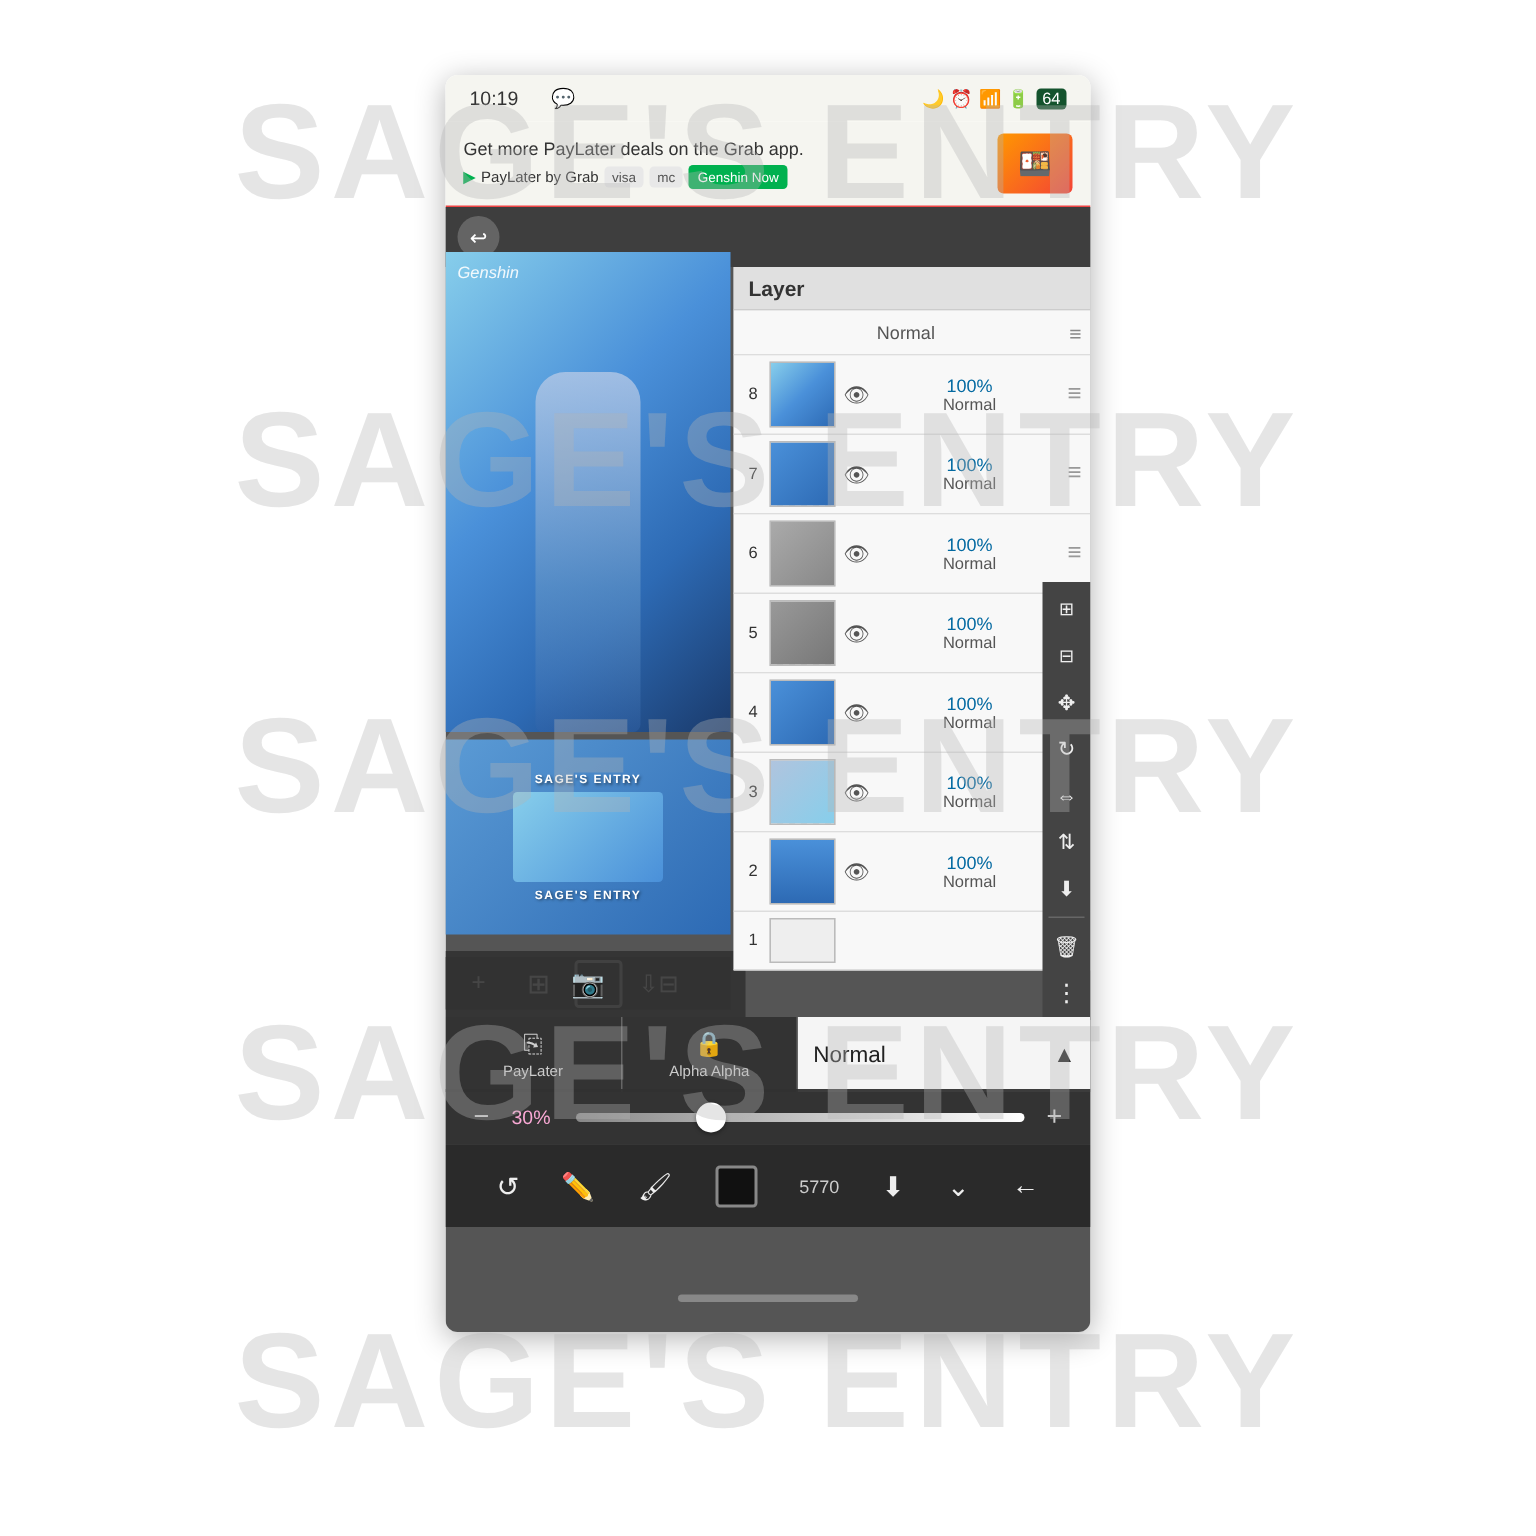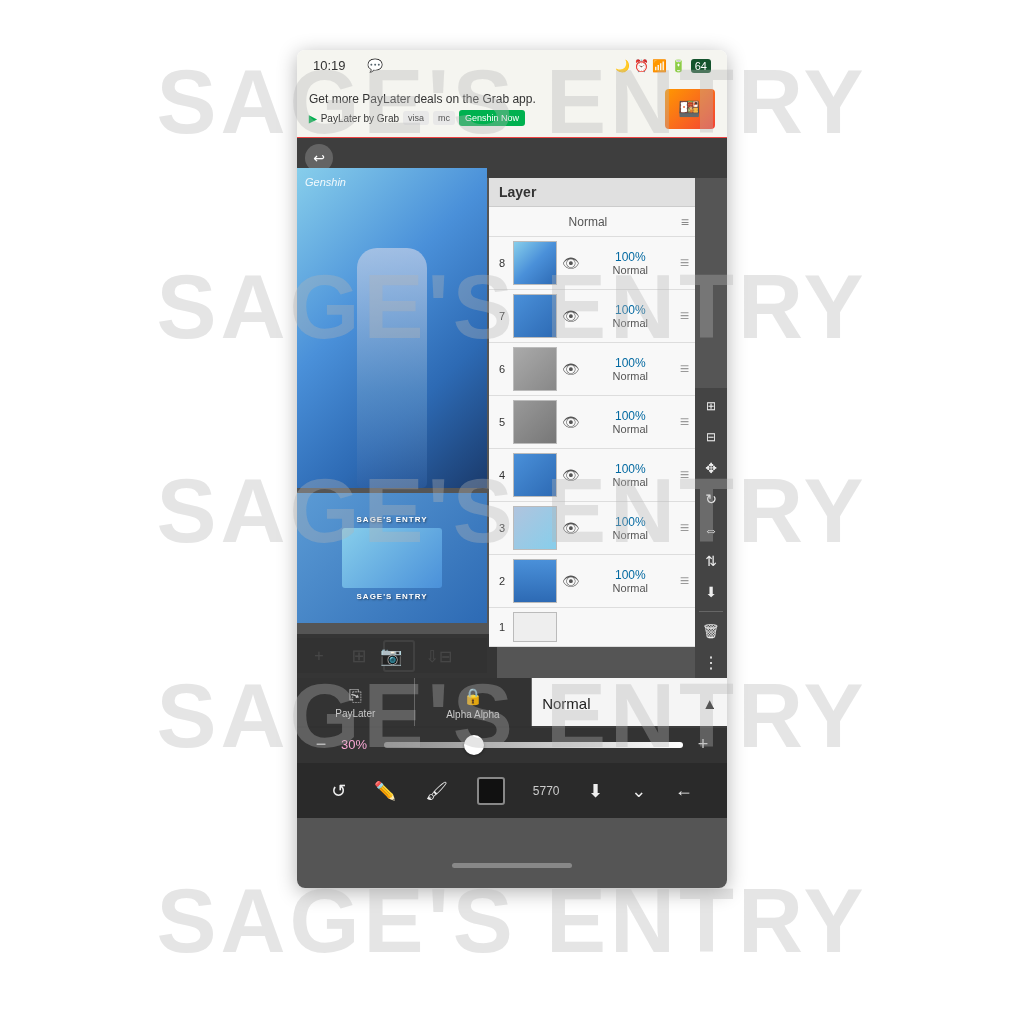--- a/index.html
+++ b/index.html
@@ -388,21 +388,21 @@
       height: 5px;
       background: #888;
       border-radius: 3px;
     }
 
     
     .layer-panel-wrapper {
       position: absolute;
       top: 40px;
       left: 192px;
-      width: 206px;
+      width: 238px;
       background: rgba(240,240,240,0.97);
       max-height: 720px;
       overflow: hidden;
     }
 
     
     .layer-top-partial {
       display: flex;
       align-items: center;
       padding: 4px 6px;

